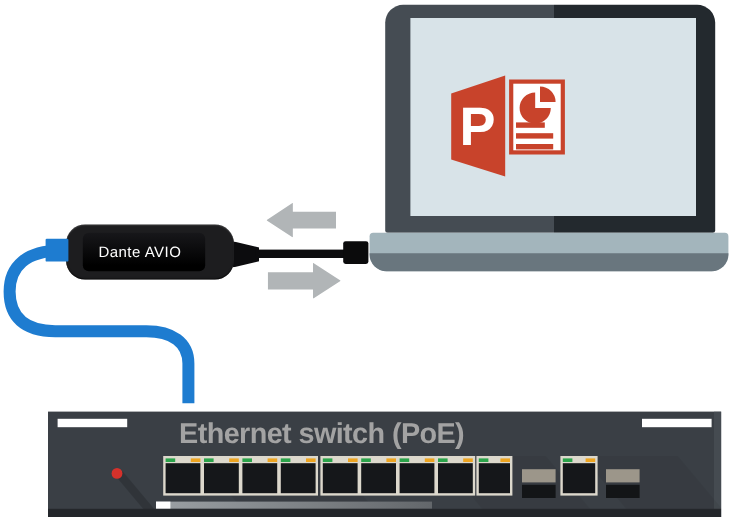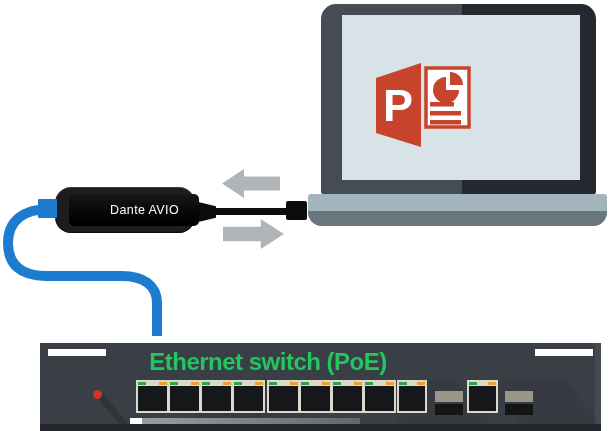--- a/index.html
+++ b/index.html
@@ -29,21 +29,21 @@
 
   
   .eth-connector{left:38px;top:199px;width:19px;height:19px;background:var(--cable-blue);border-radius:1px;z-index:4;}
   .adapter-body{
     left:55px;top:187px;width:140px;height:46px;border-radius:16px;
     background:var(--adapter-body);z-index:3;
     box-shadow:inset 0 1px 1px rgba(255,255,255,.14), inset 0 -1px 1px rgba(0,0,0,.6);
   }
   .adapter-panel{
     left:69px;top:194px;width:102px;height:32px;border-radius:5px;
-    background:linear-gradient(180deg,#17171a 0%,#000 85%);z-index:4;padding-left:28px;
+    background:linear-gradient(180deg,#17171a 0%,#000 85%);z-index:4;
   }
   .adapter-label{
     color:#fff;font-size:12.5px;line-height:32px;padding-left:13px;
     letter-spacing:.4px;white-space:nowrap;
   }
   .strain{left:194px;top:201px;width:22px;height:22px;background:#0c0c0e;
     clip-path:polygon(0 0,100% 24%,100% 76%,0 100%);z-index:2;}
   .usb-cable{left:213px;top:208px;width:75px;height:7px;background:#0c0c0e;z-index:2;}
   .usb-plug{left:286px;top:201px;width:21px;height:19px;background:#0b0b0c;border-radius:2px;z-index:2;}
 
@@ -61,21 +61,21 @@
   
   .switch{
     left:40px;top:343px;width:561px;height:88px;background:var(--switch-body);
     overflow:hidden;z-index:2;
   }
   .switch .edge-right{position:absolute;right:0;top:0;width:6px;height:100%;background:#454b51;}
   .vent{position:absolute;top:6px;width:58px;height:7px;background:#fff;}
   .vent-left{left:8px;} .vent-right{left:495px;}
   .switch-title{
     position:absolute;left:88px;top:5px;width:280px;text-align:center;
-    color:#22c55e;font-weight:bold;font-size:24px;letter-spacing:-.5px;white-space:nowrap;
+    color:#a3a3a3;font-weight:bold;font-size:24px;letter-spacing:-.5px;white-space:nowrap;
   }
   .led-power{position:absolute;left:53px;top:47px;width:9px;height:9px;border-radius:50%;background:var(--led-power);}
   .led-shadow{position:absolute;left:56px;top:52px;width:7px;height:58px;background:rgba(0,0,0,.16);
     transform:rotate(-40deg);transform-origin:top center;}
   .diag{position:absolute;top:37px;height:60px;background:rgba(0,0,0,.05);transform:skewX(40deg);}
   .diag-1{left:150px;width:110px;} .diag-2{left:350px;width:90px;} .diag-3{left:470px;width:80px;}
 
   .port-frame{position:absolute;top:37px;height:33px;background:var(--port-frame);
     padding:2px;display:flex;gap:3px;box-sizing:border-box;}
   .port-group-0{left:96px;width:129px;}

